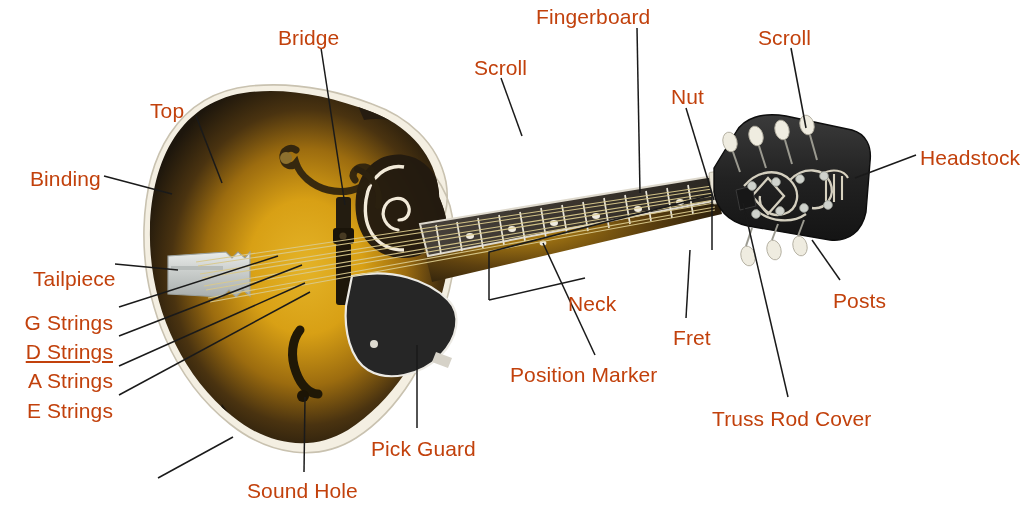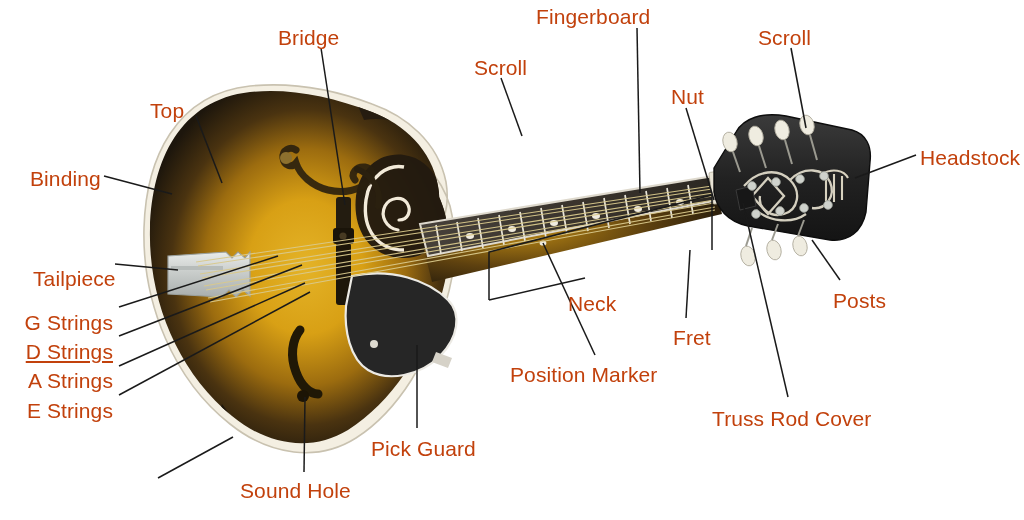--- a/index.html
+++ b/index.html
@@ -279,15 +279,15 @@
       <div class="lbl r" style="top: 341px; left: 0px; width: 113px; text-decoration: underline;">D Strings</div>
       <div class="lbl r" style="top: 370px; left: 0px; width: 113px;">A Strings</div>
       <div class="lbl r" style="top: 400px; left: 0px; width: 113px;">E Strings</div>
       <div class="lbl" style="top: 270px; left: 568px; margin-top: 23px;">Neck</div>
       <div class="lbl" style="top: 327px; left: 673px;">Fret</div>
       <div class="lbl" style="top: 290px; left: 833px;">Posts</div>
       <div class="lbl" style="top: 364px; left: 510px;">Position Marker</div>
       <div class="lbl" style="top: 408px; left: 712px;">Truss Rod Cover</div>
       <div class="lbl" style="top: 438px; left: 371px; text-align: center;">Pick Guard</div>
       <div class="lbl" style="top: 492px; left: 100px; margin-top: 48px;">Point</div>
-      <div class="lbl" style="top: 480px; left: 240px;">Sound Hole</div>
+      <div class="lbl" style="top: 480px; left: 247px;">Sound Hole</div>
     </div>
 </div>
 
 </body></html>

